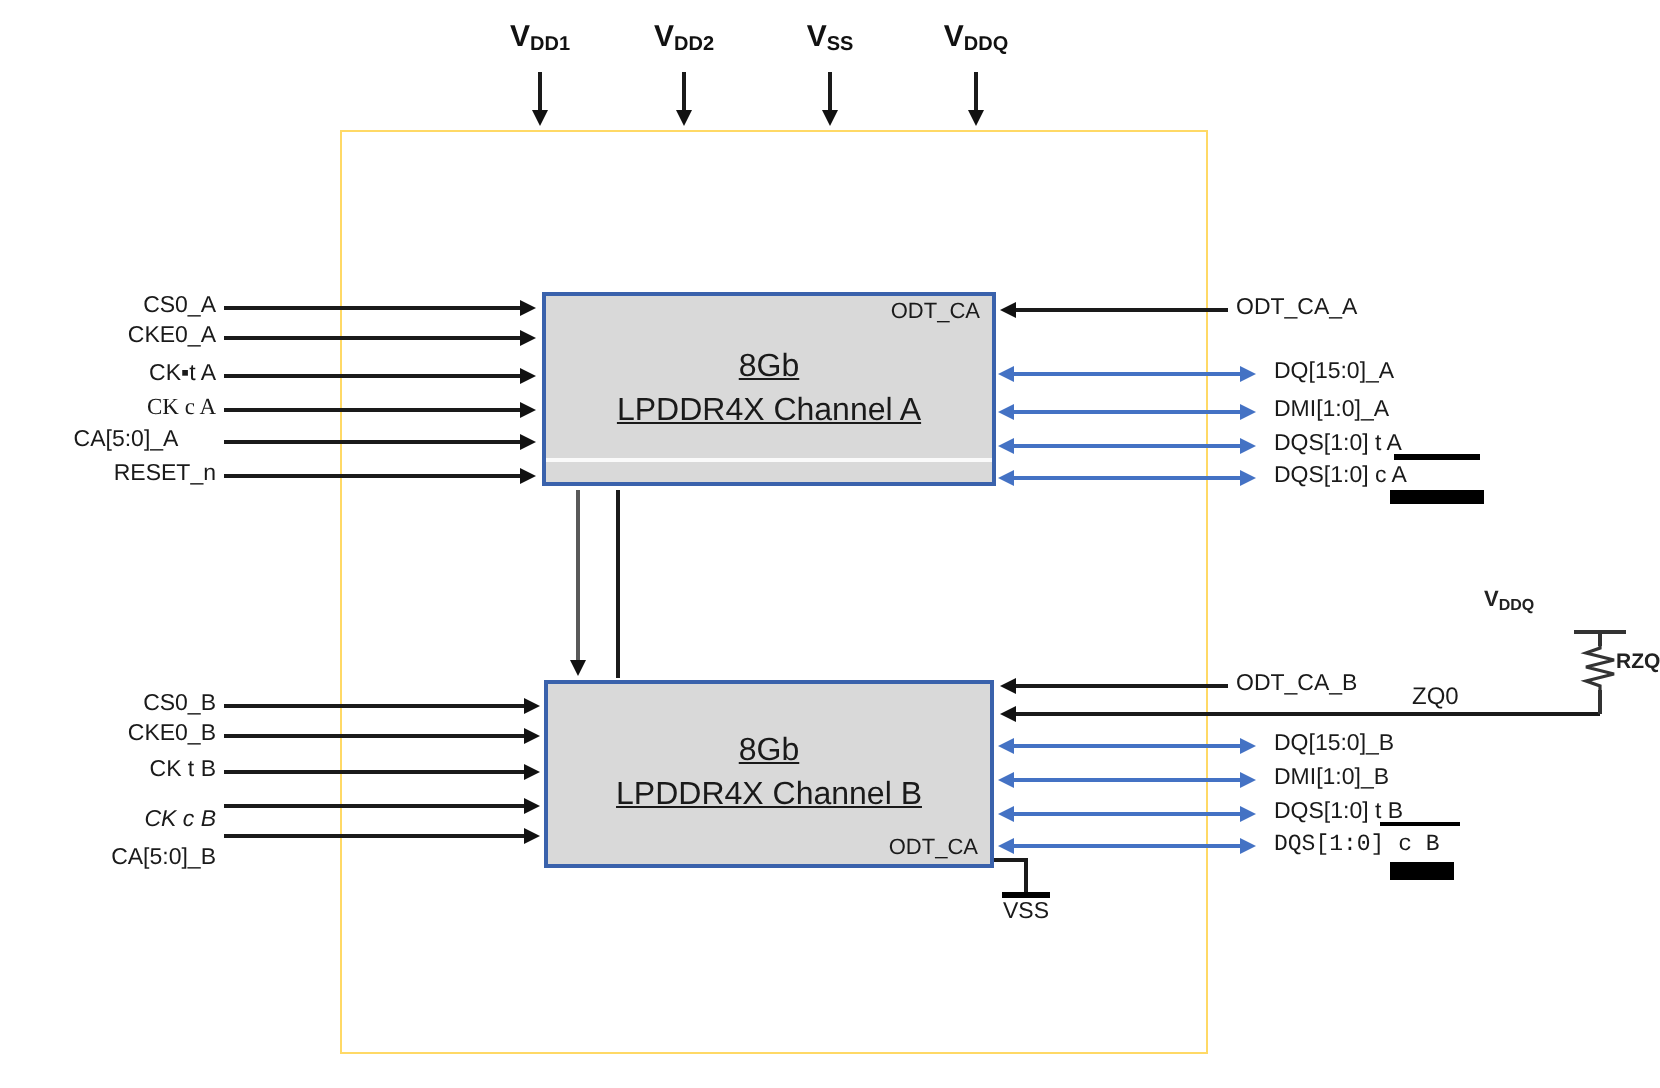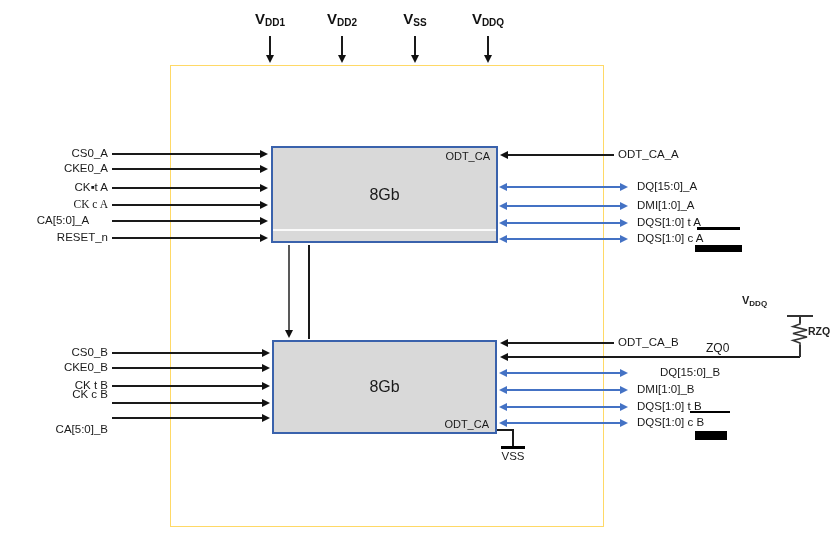--- a/index.html
+++ b/index.html
@@ -8,21 +8,21 @@
     font-family:"Liberation Sans",sans-serif;color:#1a1a1a;overflow:hidden;
   }
   .abs{position:absolute;}
   
   .pkg{position:absolute;left:170px;top:65px;width:434px;height:462px;
        border:1.5px solid #FFD966;box-sizing:border-box;background:transparent;}
   
   .chbox{position:absolute;background:#D9D9D9;border:2px solid #3A62AC;
          box-sizing:border-box;display:flex;flex-direction:column;
          align-items:center;justify-content:center;}
-  .chtitle{font-size:16px;line-height:22px;text-align:center;color:#1a1a1a;}
+  .chtitle{font-size:16px;line-height:22px;text-align:center;color:#1a1a1a;text-decoration:underline;}
   .corner{position:absolute;font-size:11px;color:#1a1a1a;}
   .sep{position:absolute;left:0;right:0;height:2px;background:#fafafa;}
   
   .wire{position:absolute;height:1.5px;background:#1a1a1a;}
   .wire.blue{background:#4472C4;}
   .vwire{position:absolute;width:1.5px;background:#1a1a1a;}
   .vwire.gray{background:#595959;}
   
   .ah{position:absolute;width:0;height:0;}
   .ah.right{border-top:4px solid transparent;border-bottom:4px solid transparent;border-left:8px solid #111;}
@@ -62,27 +62,29 @@
 
   <div class="plbl" style="left:453px;"><span>V</span><span class="sub">DDQ</span></div>
   <div class="vwire" style="left:487px;top:36px;height:20px;"></div>
   <div class="ah down" style="left:484px;top:55px;"></div>
 
   <div class="chbox" style="left:271px;top:146px;width:227px;height:97px;">
     <span class="corner" style="top:2px;right:6px;">ODT_CA</span>
     <div class="sep" style="top:81px;"></div>
     <div class="chtitle">
       <div>8Gb</div>
+      <div>LPDDR4X Channel A</div>
     </div>
   </div>
 
   <div class="chbox" style="left:272px;top:340px;width:225px;height:94px;">
     <span class="corner" style="bottom:2px;right:6px;">ODT_CA</span>
     <div class="chtitle">
       <div>8Gb</div>
+      <div>LPDDR4X Channel B</div>
     </div>
   </div>
 
   <span class="rlbl" style="top:147px;">CS0_A</span>
   <div class="wire" style="left:112px;top:153px;width:149px;"></div>
   <div class="ah right" style="left:260px;top:150px;"></div>
 
   <span class="rlbl" style="top:162px;">CKE0_A</span>
   <div class="wire" style="left:112px;top:168px;width:149px;"></div>
   <div class="ah right" style="left:260px;top:165px;"></div>
@@ -138,21 +140,21 @@
   <div class="ah right" style="left:262px;top:349px;"></div>
 
   <span class="rlbl" style="top:361px;">CKE0_B</span>
   <div class="wire" style="left:112px;top:367px;width:151px;"></div>
   <div class="ah right" style="left:262px;top:364px;"></div>
 
   <span class="rlbl" style="top:379px;">CK t B</span>
   <div class="wire" style="left:112px;top:385px;width:151px;"></div>
   <div class="ah right" style="left:262px;top:382px;"></div>
 
-  <span class="rlbl" style="top:388px;">CK c B</span>
+  <span class="rlbl" style="top:404px;font-style:italic;">CK c B</span>
   <div class="wire" style="left:112px;top:402px;width:151px;"></div>
   <div class="ah right" style="left:262px;top:399px;"></div>
 
   <span class="rlbl" style="top:423px;">CA[5:0]_B</span>
   <div class="wire" style="left:112px;top:417px;width:151px;"></div>
   <div class="ah right" style="left:262px;top:414px;"></div>
 
   <div class="ah left" style="left:500px;top:339px;"></div>
   <div class="wire" style="left:508px;top:342px;width:106px;"></div>
   <span class="lbl" style="left:618px;top:336px;">ODT_CA_B</span>
@@ -165,37 +167,37 @@
   <div class="vwire" style="left:799px;top:317px;height:6px;background:#333;"></div>
   <svg class="abs" style="left:790px;top:322px;" width="20" height="24" viewBox="0 0 20 24">
     <polyline points="10,0 10,2 3,4.5 17,8 3,11.5 17,15 3,18.5 10,21 10,24" fill="none" stroke="#333" stroke-width="1.6"></polyline>
   </svg>
   <div class="vwire" style="left:799px;top:345px;height:12px;background:#333;"></div>
   <span class="lbl" style="left:808px;top:325px;font-weight:bold;font-size:10.5px;color:#222;">RZQ</span>
 
   <div class="ah blue left" style="left:499px;top:369px;"></div>
   <div class="wire blue" style="left:507px;top:372px;width:114px;"></div>
   <div class="ah blue right" style="left:620px;top:369px;"></div>
-  <span class="lbl" style="left:660px;top:366px;">DQ[15:0]_B</span>
+  <span class="lbl" style="left:637px;top:366px;">DQ[15:0]_B</span>
 
   <div class="ah blue left" style="left:499px;top:386px;"></div>
   <div class="wire blue" style="left:507px;top:389px;width:114px;"></div>
   <div class="ah blue right" style="left:620px;top:386px;"></div>
   <span class="lbl" style="left:637px;top:383px;">DMI[1:0]_B</span>
 
   <div class="ah blue left" style="left:499px;top:403px;"></div>
   <div class="wire blue" style="left:507px;top:406px;width:114px;"></div>
   <div class="ah blue right" style="left:620px;top:403px;"></div>
   <span class="lbl" style="left:637px;top:400px;">DQS[1:0] t B</span>
   <div class="bar" style="left:690px;top:411px;width:40px;height:2px;"></div>
 
   <div class="ah blue left" style="left:499px;top:419px;"></div>
   <div class="wire blue" style="left:507px;top:422px;width:114px;"></div>
   <div class="ah blue right" style="left:620px;top:419px;"></div>
-  <span class="lbl" style="left:637px;top:416px;">DQS[1:0] c B</span>
+  <span class="lbl" style="left:637px;top:416px;font-family:Liberation Mono, monospace;">DQS[1:0] c B</span>
   <div class="bar" style="left:695px;top:431px;width:32px;height:9px;"></div>
 
   <div class="wire" style="left:497px;top:429px;width:16px;"></div>
   <div class="vwire" style="left:512px;top:429px;height:17px;"></div>
   <div class="bar" style="left:501px;top:446px;width:24px;height:2.5px;"></div>
   <span class="lbl" style="left:497px;top:450px;width:32px;text-align:center;">VSS</span>
 
 </div>
 
 </body></html>

